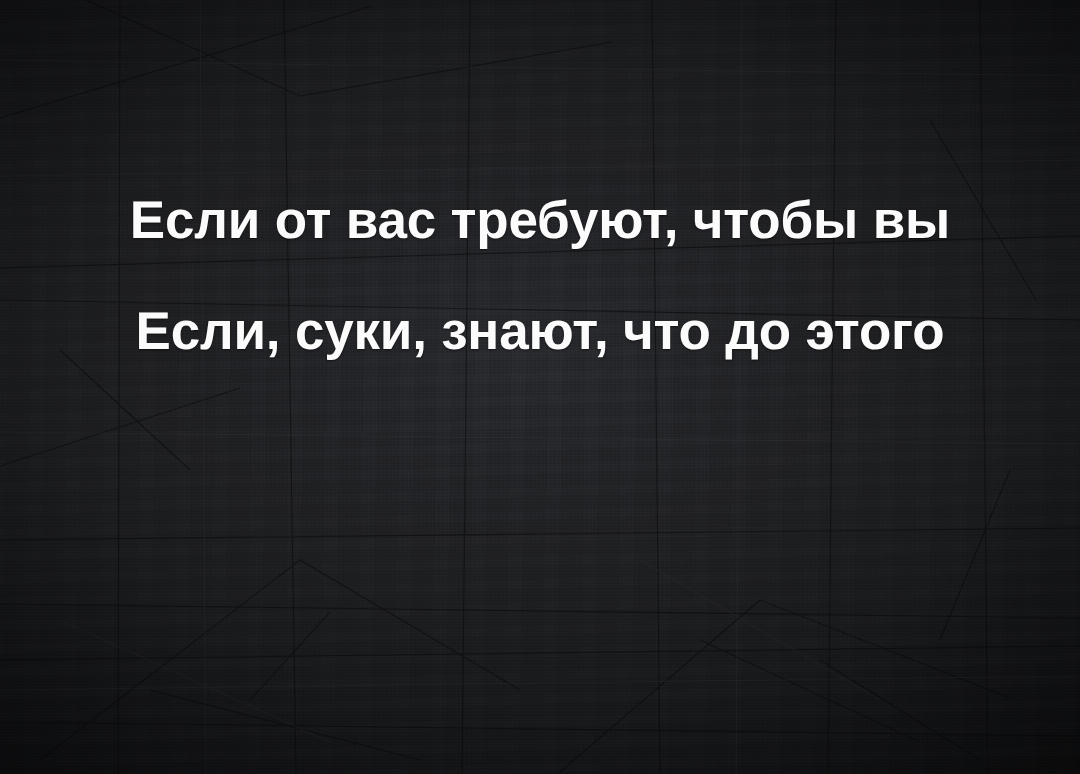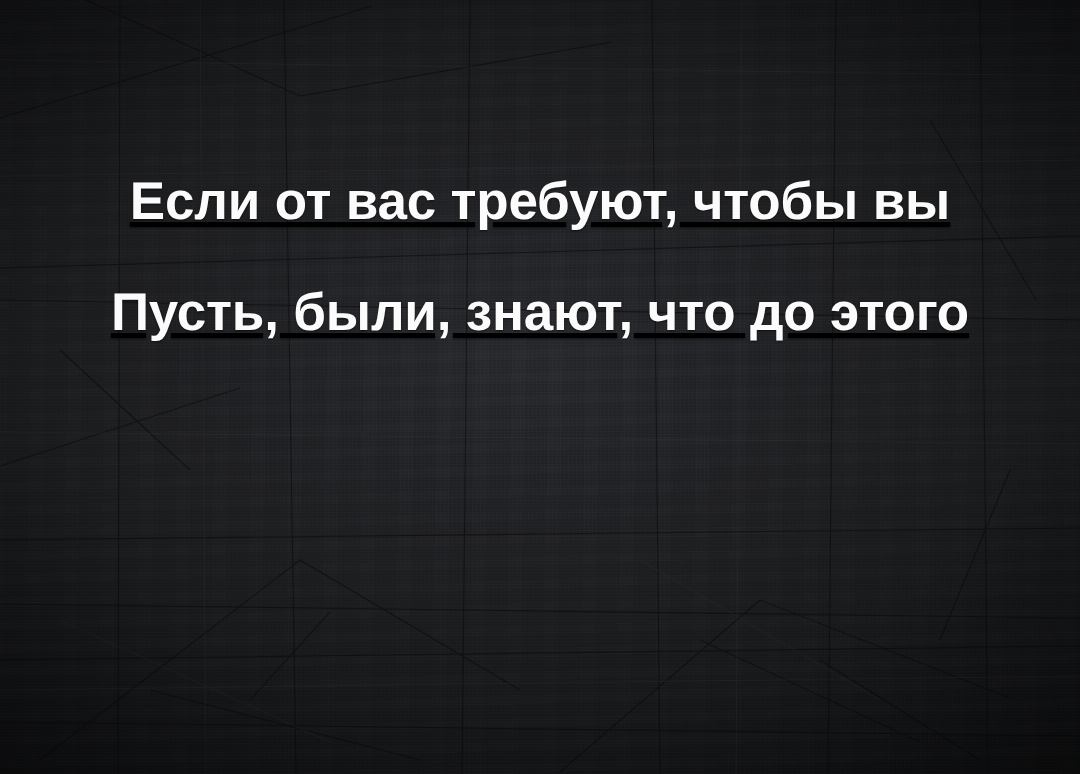--- a/index.html
+++ b/index.html
@@ -78,24 +78,23 @@
         rgba(0,0,0,.18) 58%,
         rgba(0,0,0,.45) 86%,
         rgba(0,0,0,.62) 100%);
   }
 
   
   .quote-block {
     position: absolute;
     left: 0;
     right: 0;
-    top: 160px;
+    top: 179px;
     text-align: center;
     z-index: 5;
-    text-decoration: underline;
   }
 
   .quote-line {
     display: block;
     color: #fbfbfb;
     font-family: "Liberation Sans", "DejaVu Sans", sans-serif;
     font-weight: 700;
     font-size: 53px;
     line-height: 83px;
     letter-spacing: -0.2px;
@@ -154,16 +153,16 @@
       <path d="M742 0 L736 774"></path>
       <path d="M60 620 L330 742"></path>
       <path d="M640 560 L880 700"></path>
     </g>
   </svg>
 
   <div class="bg-vignette"></div>
 
   <div class="quote-block">
     <span class="quote-line">Если от вас требуют, чтобы вы</span>
-    <span class="quote-line para-start">Пусть, были, знают, что до этого</span>
+    <span class="quote-line para-start">Если, суки, знают, что до этого</span>
   </div>
 
 </div>
 
 </body></html>

